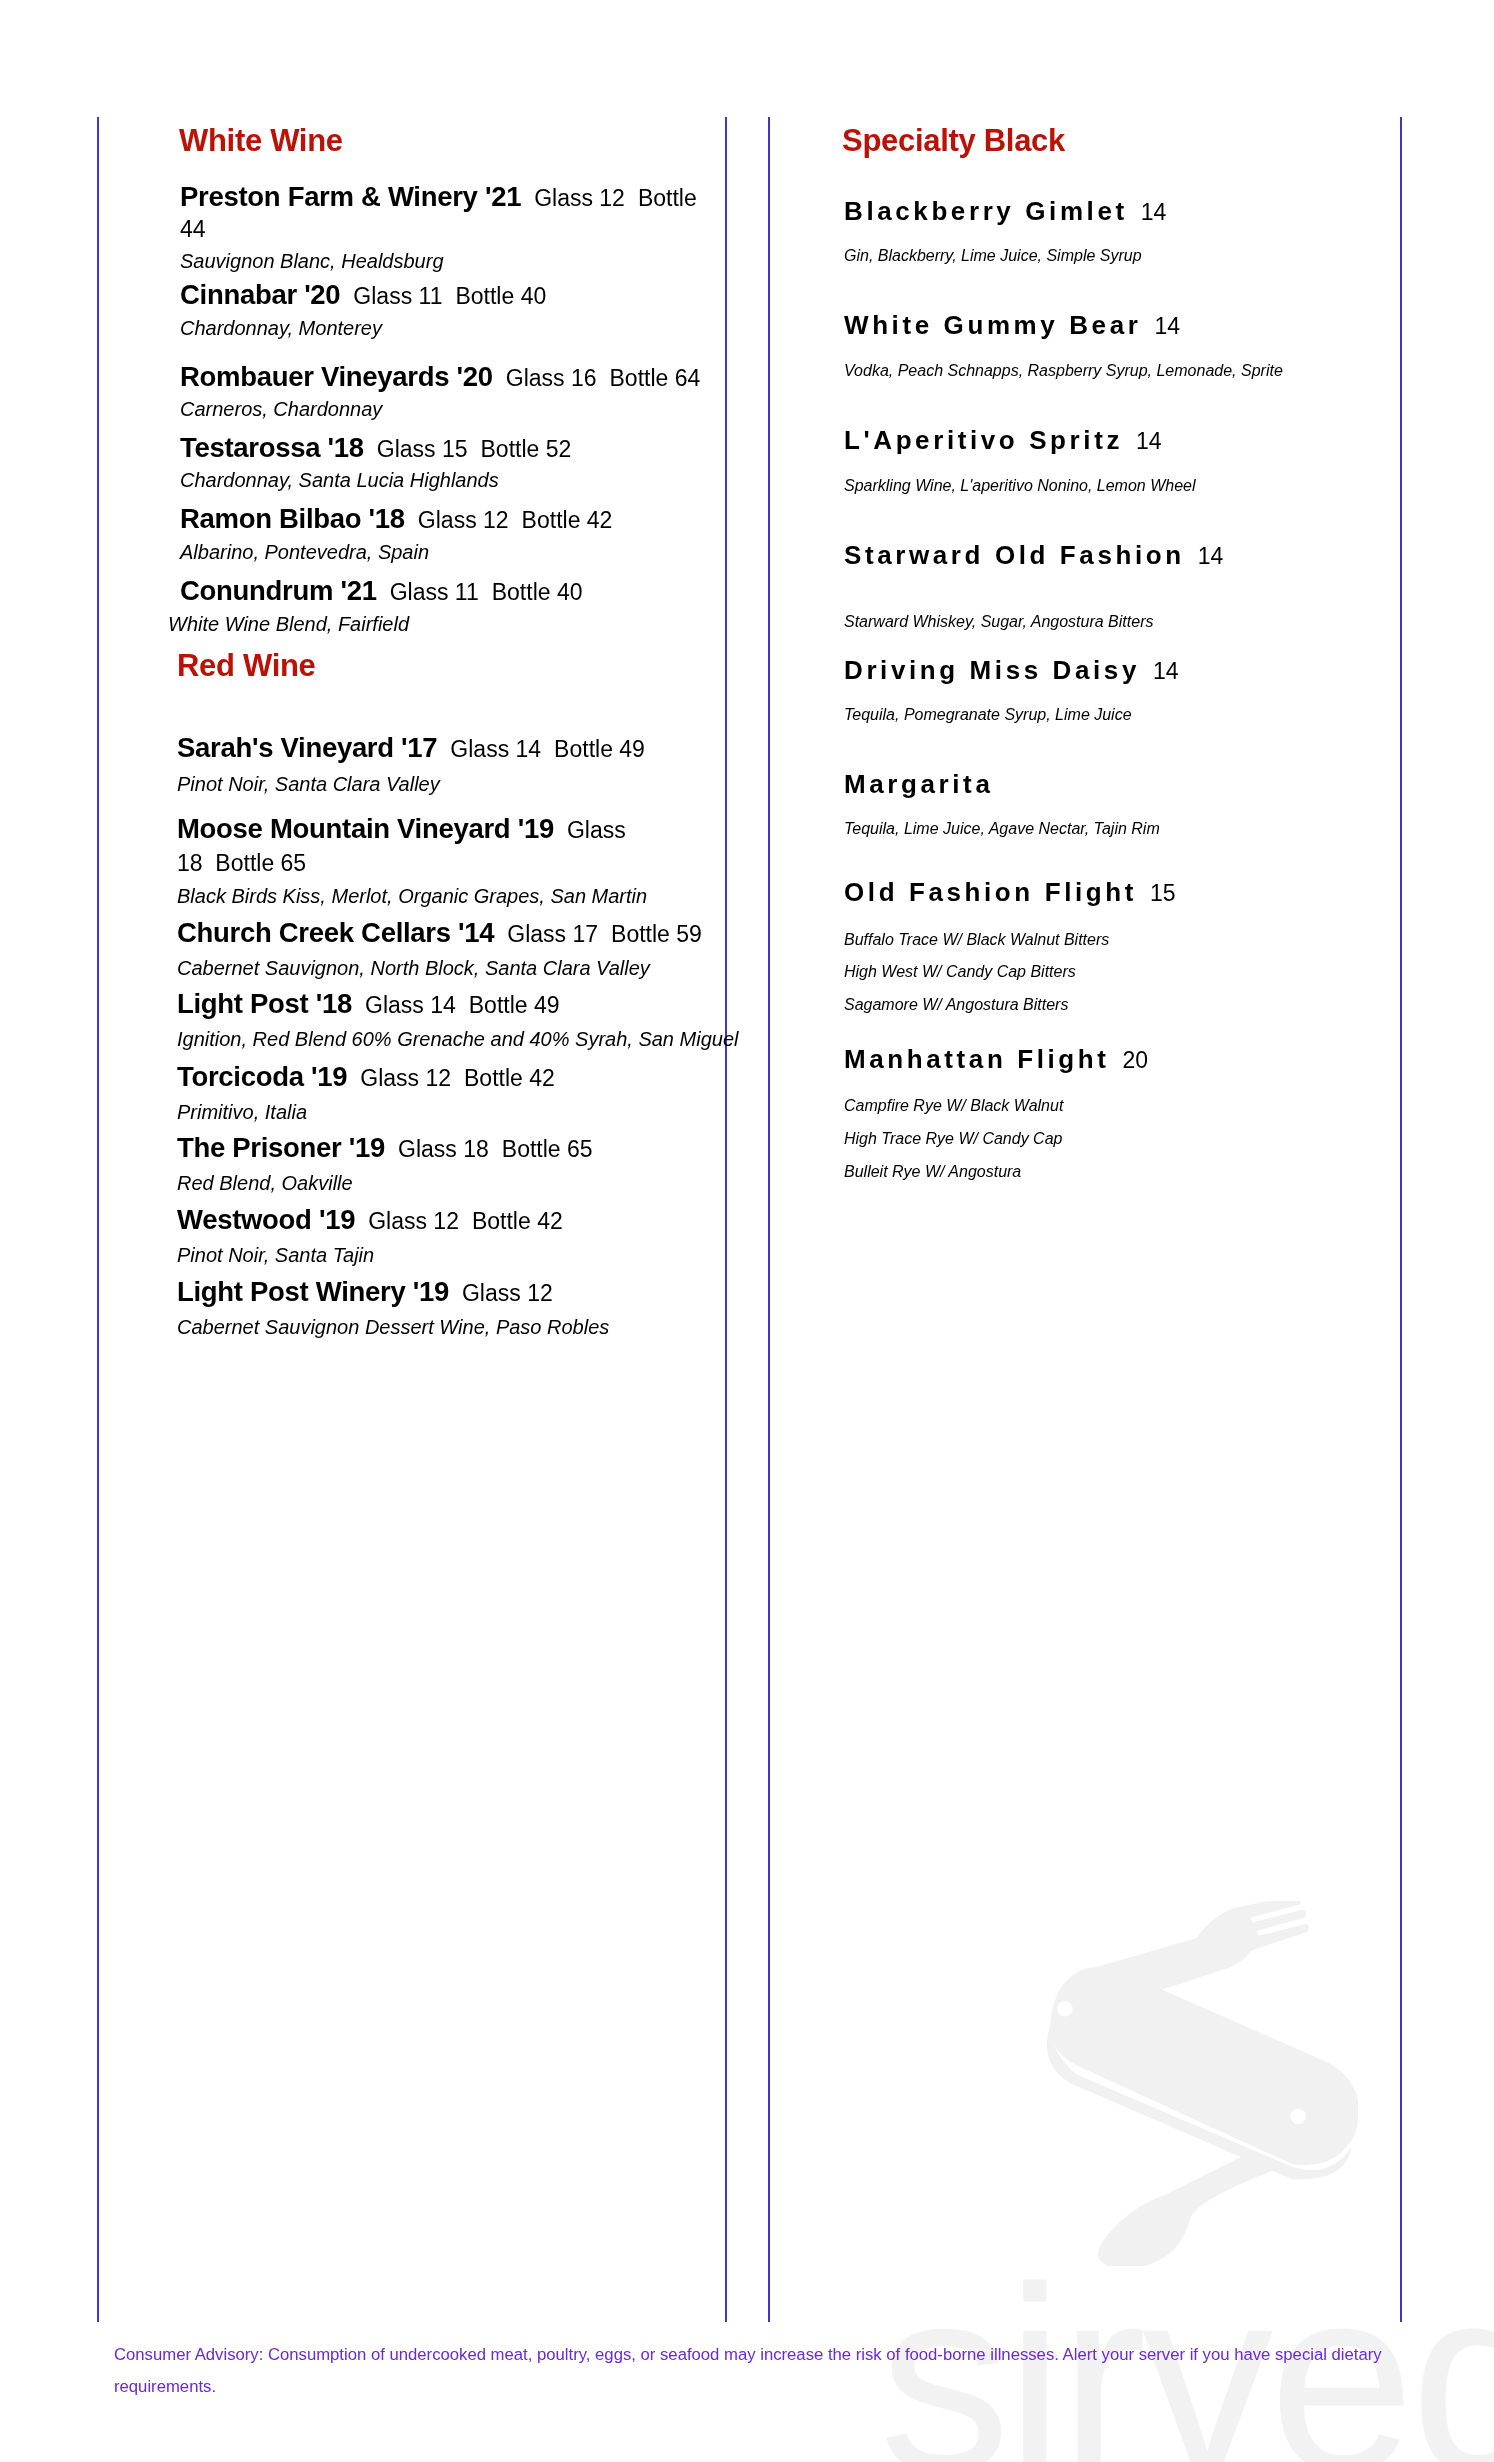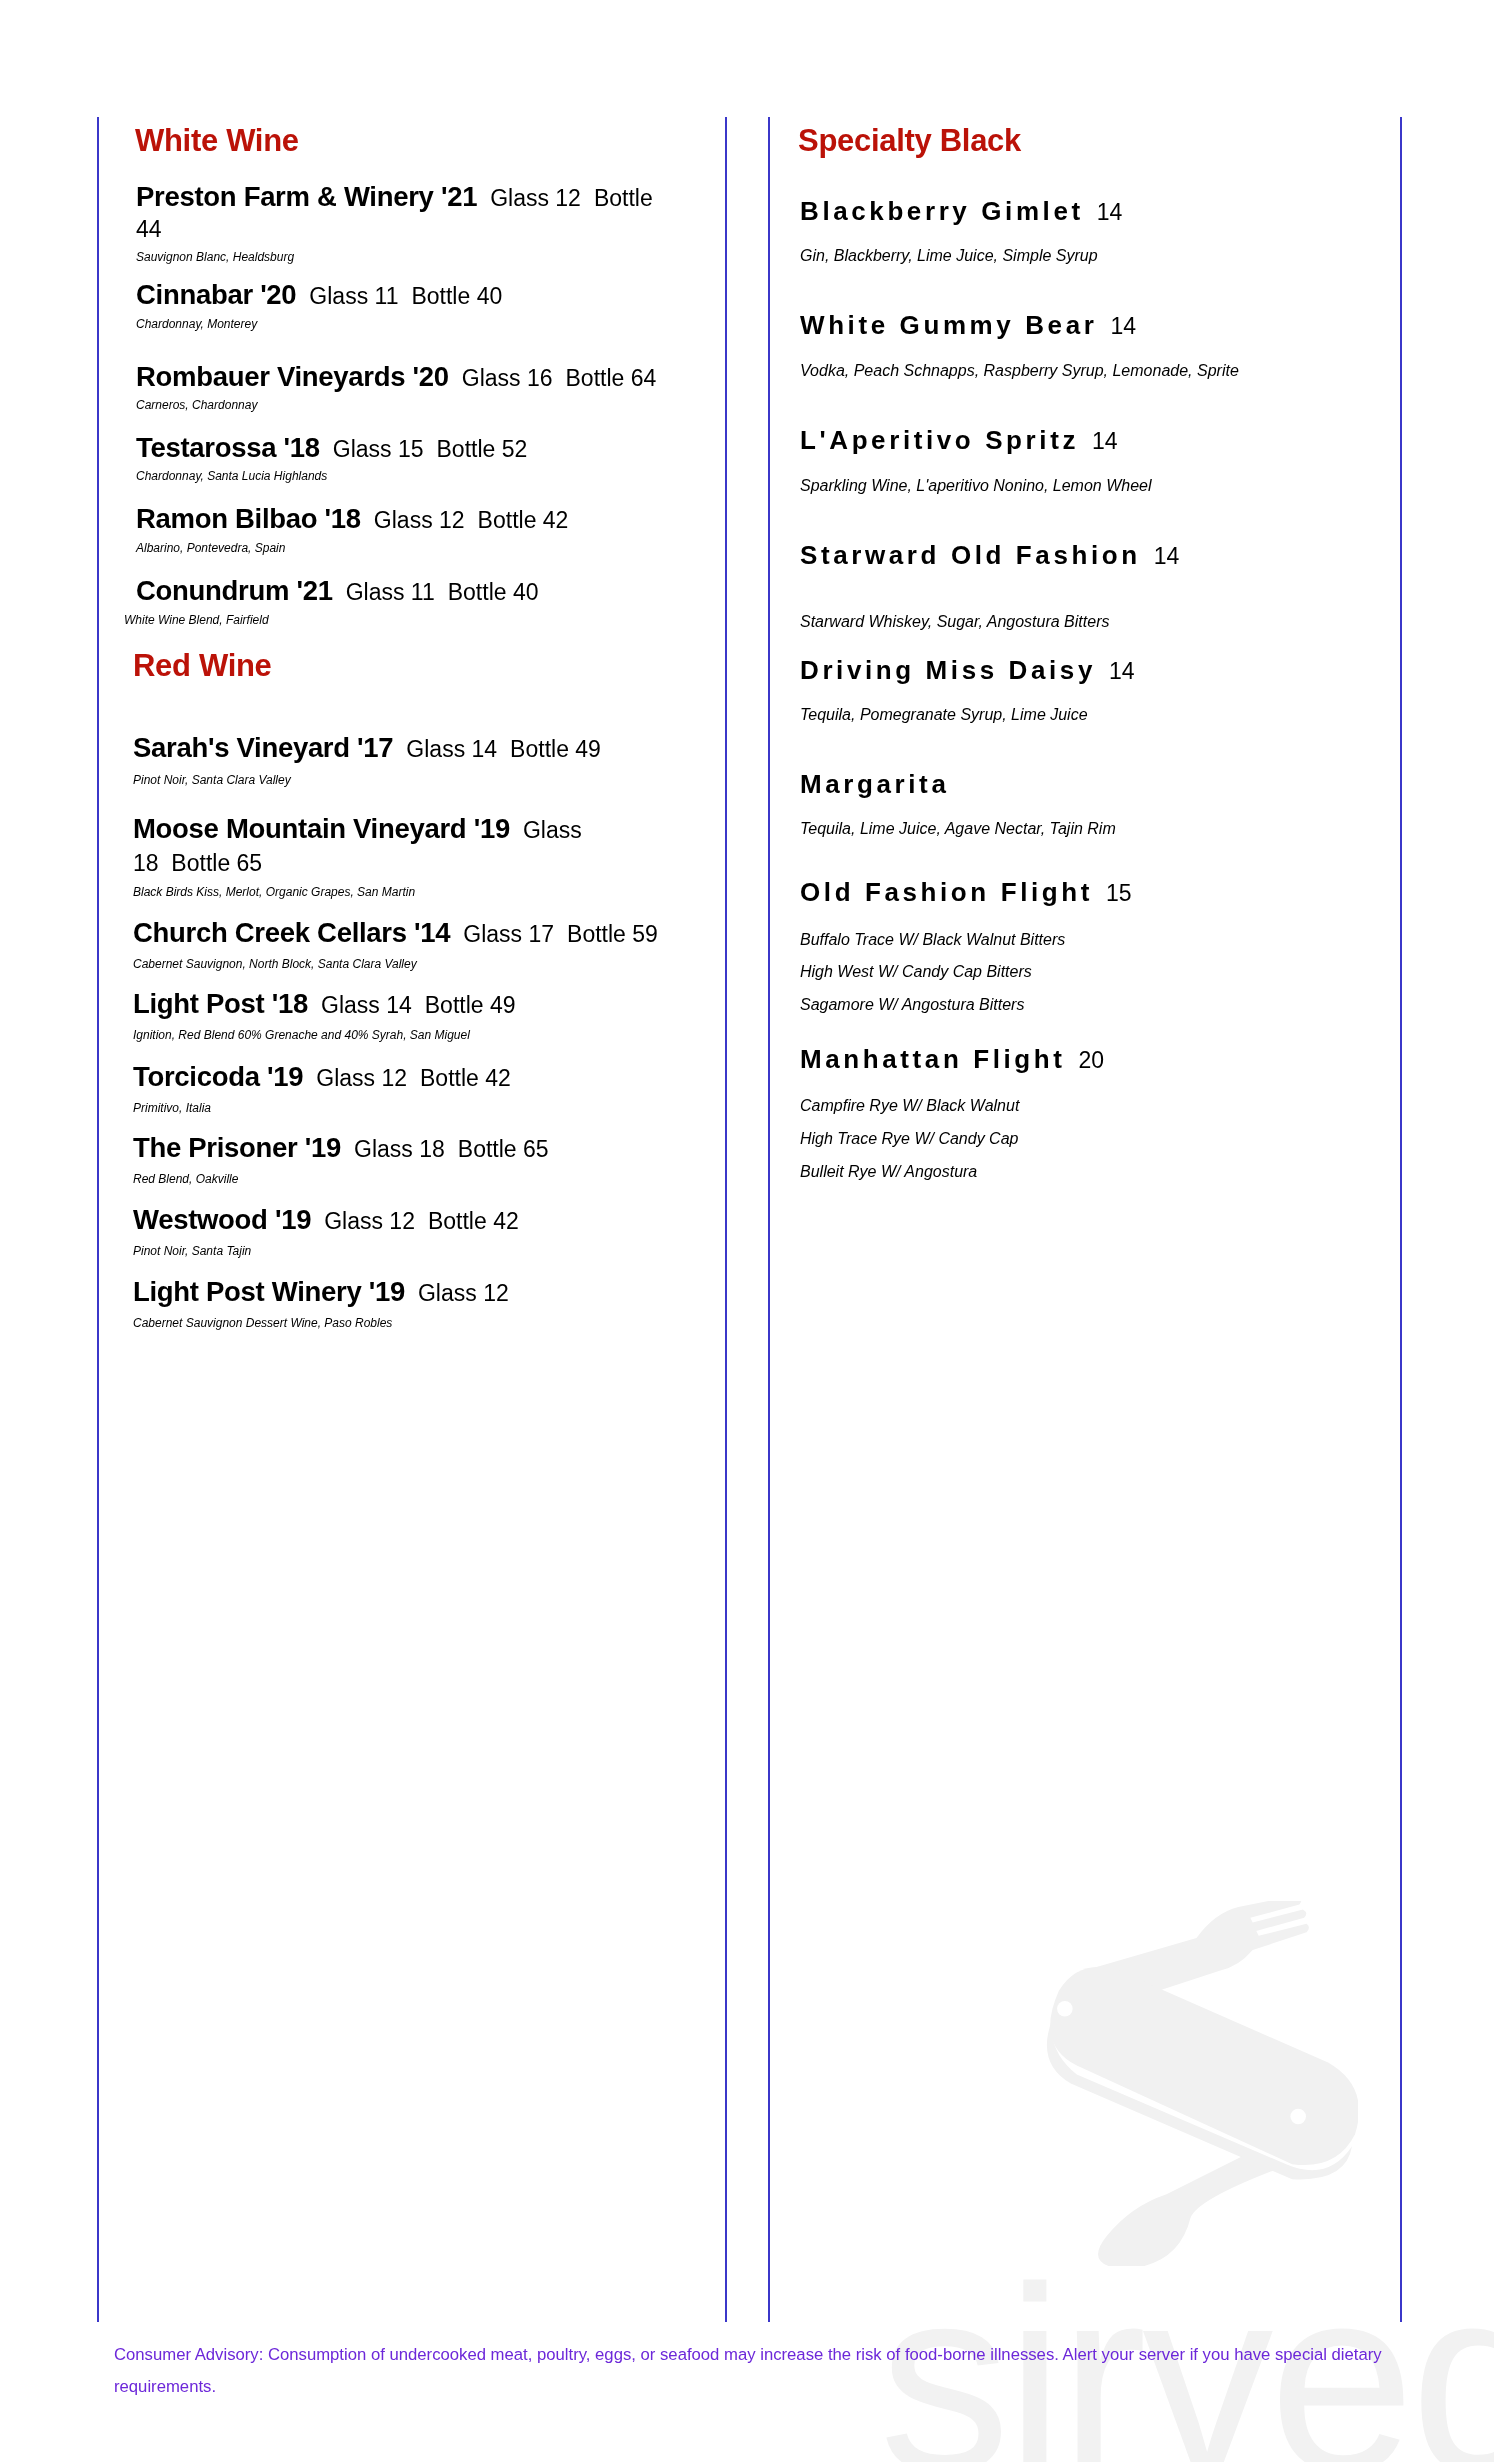--- a/index.html
+++ b/index.html
@@ -2,25 +2,25 @@
 <html style="font-size:9.6px"><head>
 <meta charset="utf-8">
 <style>
   html, body { margin: 0; padding: 0; background: #ffffff; }
   body { width: 1495px; height: 2462px; position: relative; overflow: hidden;
          font-family: "Liberation Sans", "DejaVu Sans", sans-serif; color: #000; }
   .vline { position: absolute; top: 117px; height: 2205px; width: 1.8px; background: #3b37c9; }
   .wm-logo { position: absolute; left: 1011px; top: 1901px; width: 347px; height: 365px; }
   .wm-text { position: absolute; left: 879px; top: 2248px; font-family: "Liberation Sans", sans-serif;
              font-size: 263px; line-height: 1; color: #f2f2f2; letter-spacing: -4.8px; font-weight: normal; }
-  .abs { position: absolute; white-space: nowrap; }
+  .abs { position: absolute; white-space: nowrap; margin-left: 44px; }
   .heading { font-weight: bold; font-size: 31px; color: #bb1208; letter-spacing: -0.3px; }
   .wname { font-weight: bold; font-size: 27.5px; letter-spacing: -0.3px; }
   .price { font-weight: normal; font-size: 23px; }
-  .wdesc { font-style: italic; font-size: 12px; }
+  .wdesc { font-style: italic; font-size: 20px; }
   .dname { font-weight: bold; font-size: 26px; letter-spacing: 3.6px; }
   .dprice { font-weight: normal; font-size: 23px; letter-spacing: 0; margin-left: 13px; }
   .ddesc { font-style: italic; font-size: 16px; }
   .advisory { position: absolute; left: 114px; top: 2339px; width: 1286px; 
               font-size: 16.7px; line-height: 32px; color: #6d28d9; }
   .sep { display: inline-block; width: 13px; }
 </style>
 </head>
 <body>
 

